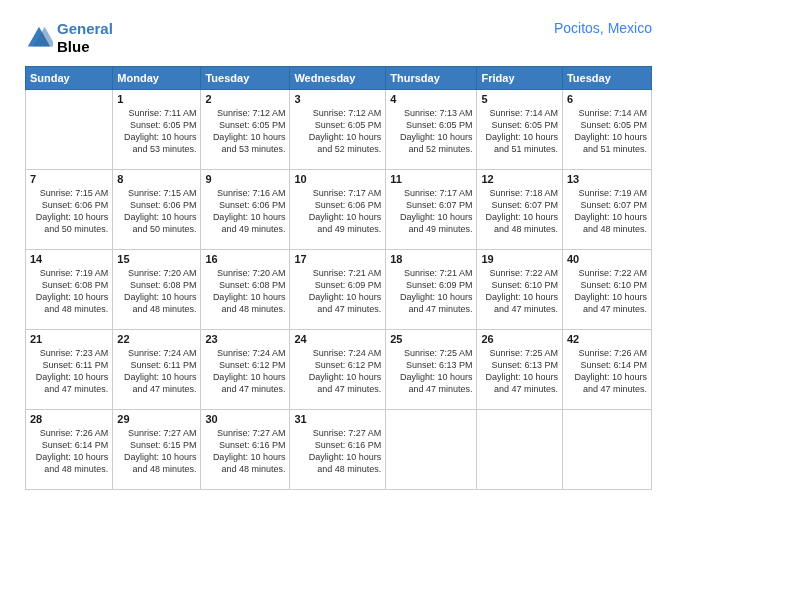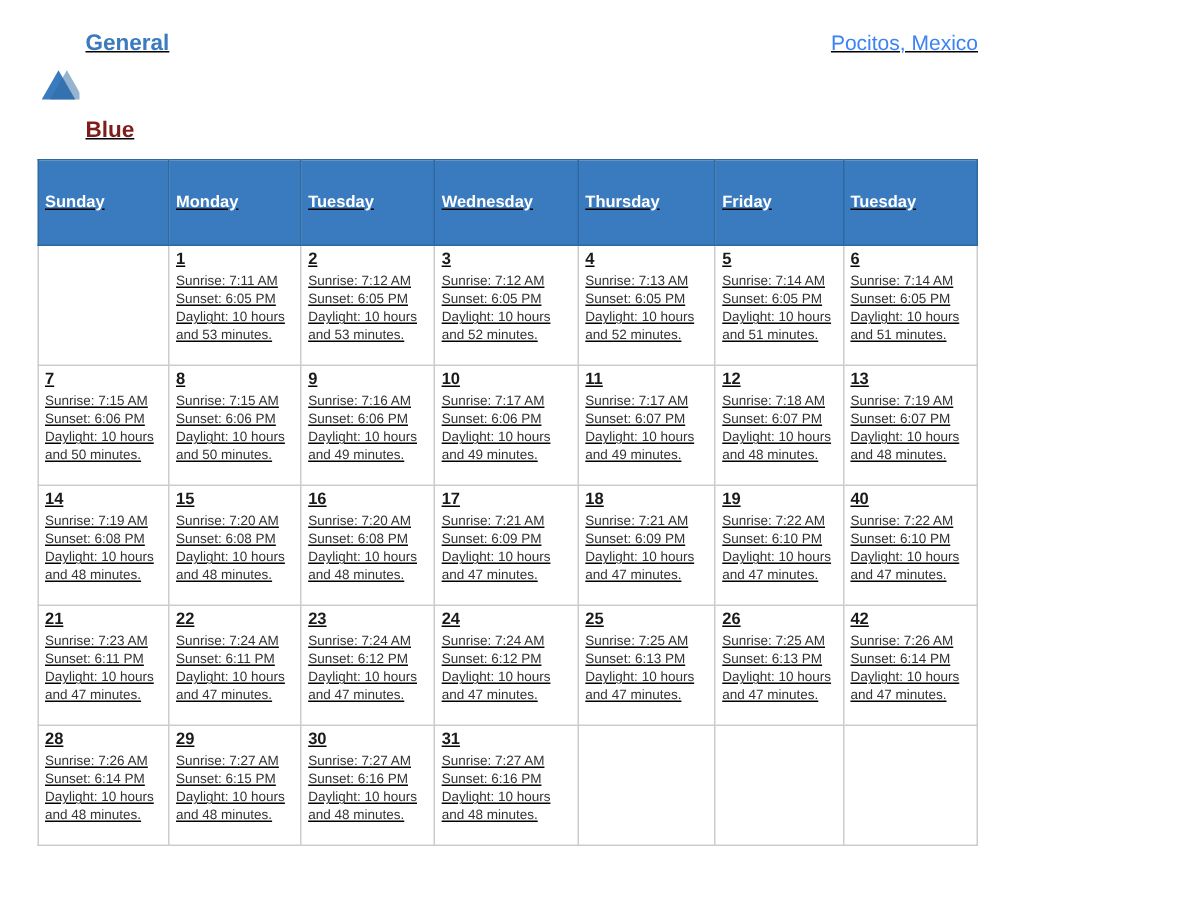--- a/index.html
+++ b/index.html
@@ -8,21 +8,20 @@
       background: #fff;
       width: 792px;
       height: 612px;
       overflow: hidden;
     }
     .page {
       width: 677px;
       height: 612px;
       background: #fff;
       padding: 20px 25px 15px 25px;
-      text-decoration: underline;
     }
     .header {
       display: flex;
       justify-content: space-between;
       align-items: flex-start;
       margin-bottom: 10px;
     }
     .logo {
       display: flex;
       align-items: center;
@@ -47,21 +46,21 @@
       text-align: right;
     }
     .calendar {
       width: 100%;
       border-collapse: collapse;
       font-size: 10px;
     }
     .calendar th {
       background: #3a7abf;
       color: #fff;
-      padding: 22px 4px;
+      padding: 5px 4px;
       text-align: left;
       font-size: 11px;
       font-weight: bold;
       border: 1px solid #2d6aa0;
     }
     .calendar td {
       border: 1px solid #ccc;
       vertical-align: top;
       padding: 3px 4px;
       width: 113px;
@@ -72,40 +71,41 @@
       font-size: 11px;
       font-weight: bold;
       color: #1a1a1a;
       display: block;
       margin-bottom: 2px;
     }
     .day-info {
       font-size: 9px;
       color: #333;
       line-height: 1.35;
+      text-align: right;
     }
     .empty-cell {
       background: #f5f5f5;
     }
   </style>
 </head>
 <body>
 
 <div class="page">
   <div class="header">
     <div class="logo">
       <svg class="logo-icon" viewBox="0 0 40 40">
         <polygon points="20,4 36,32 4,32" fill="#3a7abf"></polygon>
         <polygon points="28,4 44,32 12,32" fill="#2d6aa0" opacity="0.5"></polygon>
       </svg>
       <div>
         <div style="font-size:15px;font-weight:bold;color:#1a1a1a;line-height:1.2;">
           <span style="color:#3a7abf;">General</span>
         </div>
-        <div style="font-size:15px;font-weight:bold;color:#7f1d1d;line-height:1.2;margin-top:40px;">Blue</div>
+        <div style="font-size:15px;font-weight:bold;color:#000000;line-height:1.2;">Blue</div>
       </div>
     </div>
     <div class="title-block">
       <div class="location">Pocitos, Mexico</div>
     </div>
   </div>
 
   <table class="calendar">
     <thead>
       <tr>

